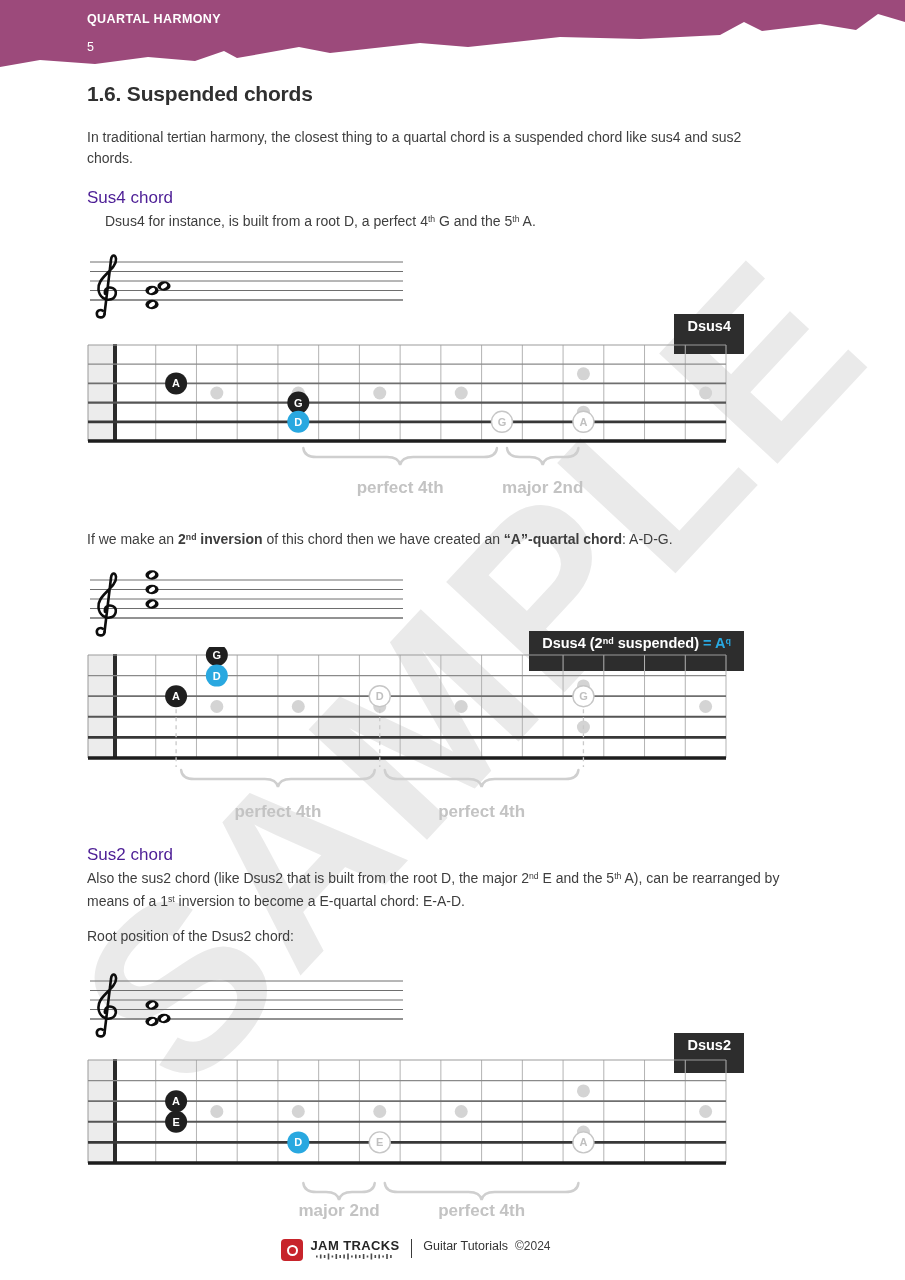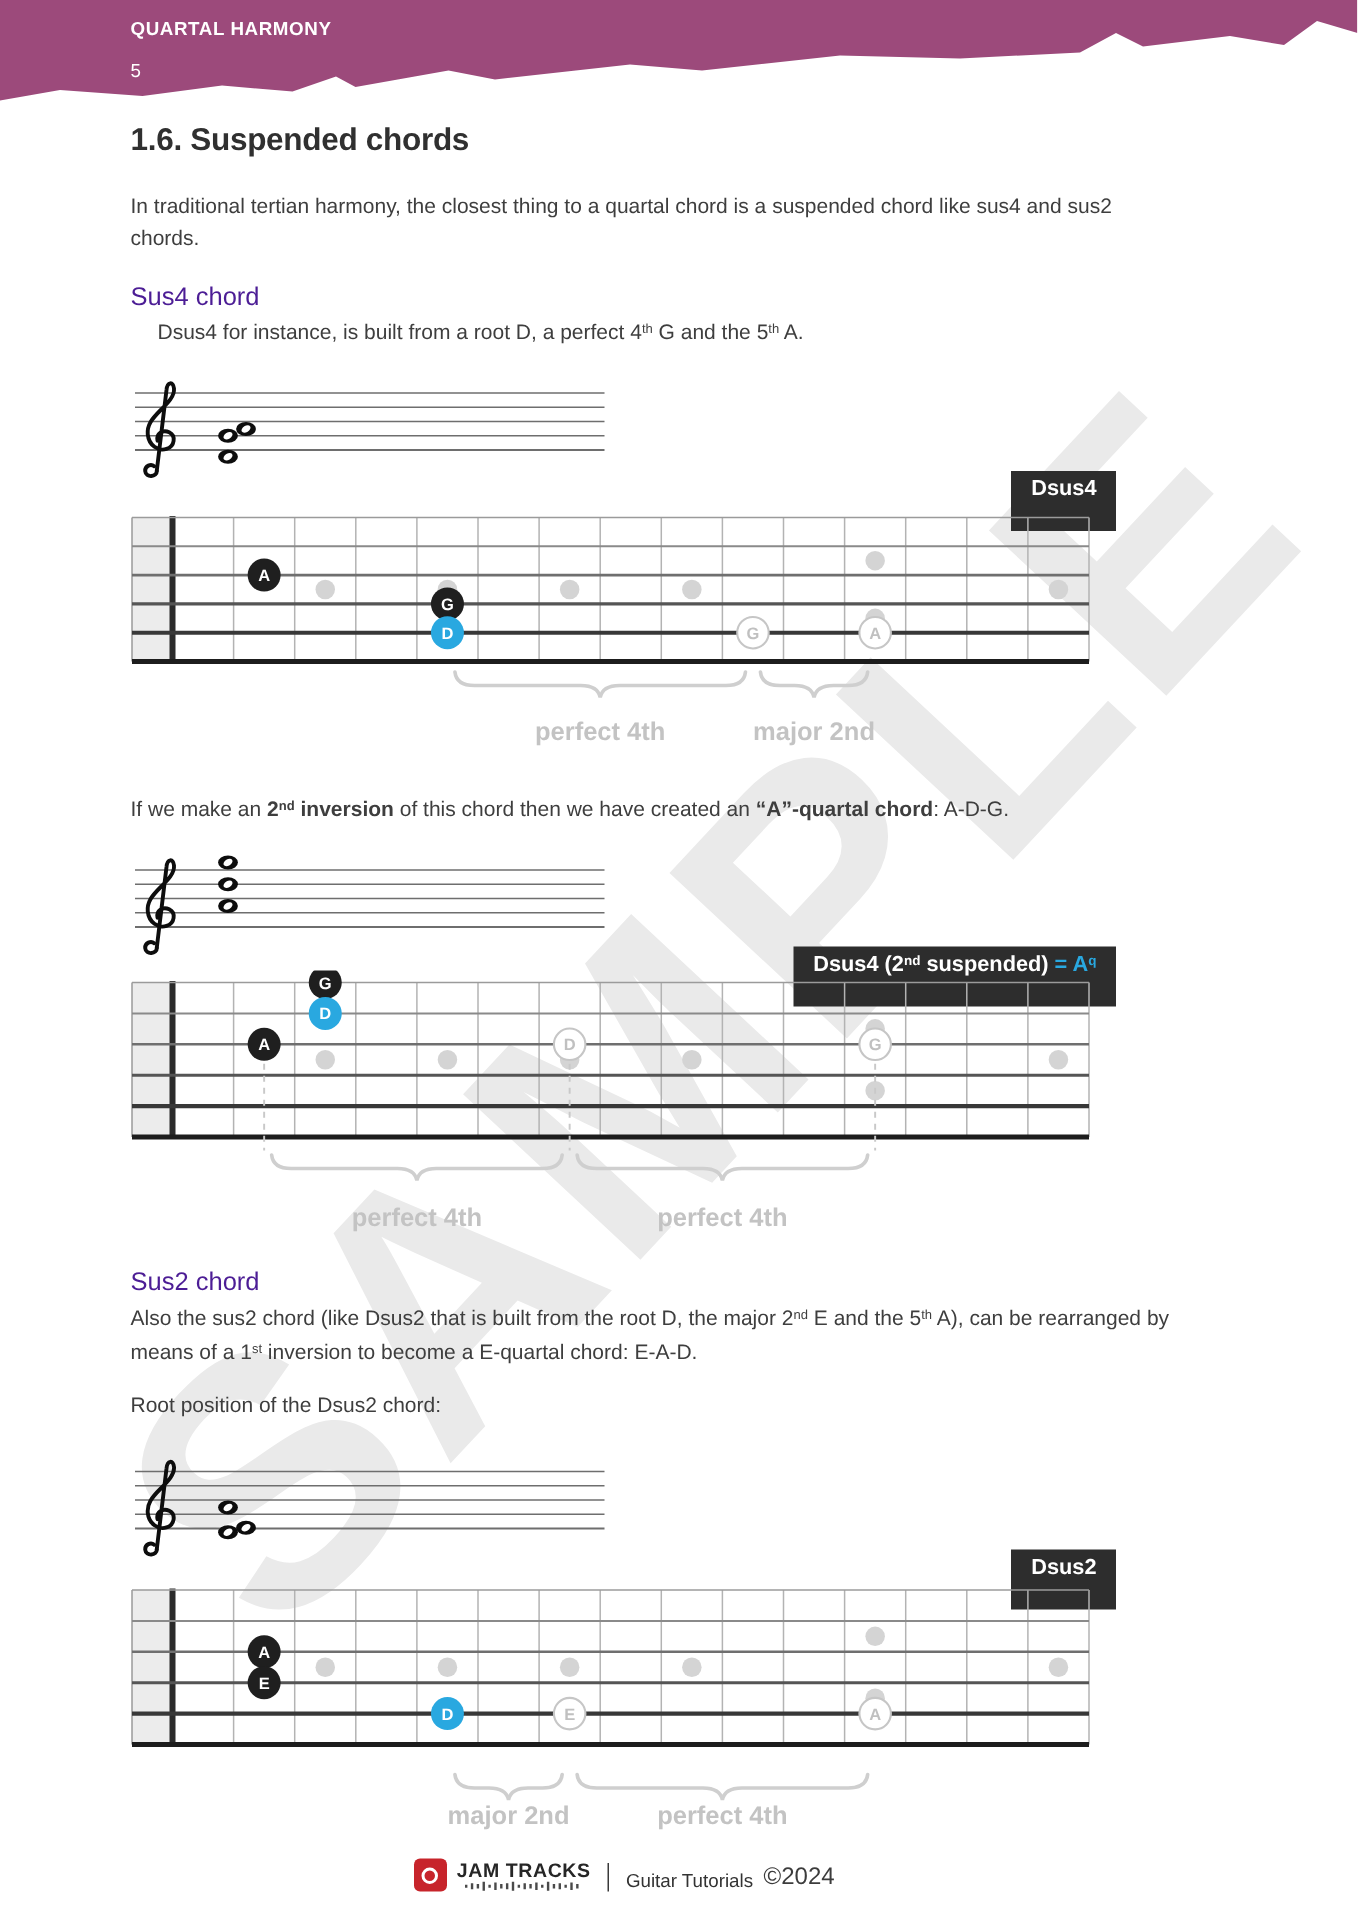--- a/index.html
+++ b/index.html
@@ -26,29 +26,29 @@
   #root-caption{left:87px;top:926px;font-weight:normal}
   .staff{position:absolute;left:86px;z-index:1}
   .fb{position:absolute;left:78px;z-index:1}
   .box-label{position:absolute;right:161px;z-index:1;height:40px;line-height:24px;
              padding:0 13px;background:var(--label-bg,#2d2d2d);color:#fff;
              font-size:14.5px;font-weight:bold;white-space:nowrap}
   .b{font-weight:bold}
   .sup{font-size:62%;position:relative;top:-0.45em}
   .blue{color:var(--blue,#29a8e0)}
   #footer{position:absolute;left:0;top:1239px;width:832px;z-index:1;
-          display:flex;justify-content:center;align-items:flex-end;gap:7px}
+          display:flex;justify-content:center;align-items:flex-start;gap:7px}
   .logo{width:22px;height:22px;border-radius:4px;background:var(--logo-red,#c7242b);
         display:flex;align-items:center;justify-content:center}
   .logo-ring{width:11px;height:11px;border:2.5px solid #fff;border-radius:50%}
   .brand{display:flex;flex-direction:column;align-items:center;line-height:14px}
   .brand-name{font-weight:bold;font-size:13px;letter-spacing:.4px;color:#262626}
   .vdiv{width:1.5px;height:19px;background:#3a3a3a;margin:0 4px}
   .subtitle{font-size:12.5px;color:#333}
-  .copyright{font-size:16px;color:#3c3c3c;}
+  .copyright{font-size:12px;color:#3c3c3c;}
 </style>
 </head>
 <body>
 
 <div id="watermark">SAMPLE</div>
 
 <svg id="header-svg" width="905" height="72">
     <path d="M0,0 H905 V22 L878,14 L856,30 L820,24 L762,31 L744,22 L720,35 L640,39 L560,37 L468,47 L420,43 L330,53 L299,47 L237,58 L224,51 L195,61 L148,57 L95,64 L40,60 L0,67 Z" fill="#9c4a7b"></path>
   </svg>
 <div id="header-text">

